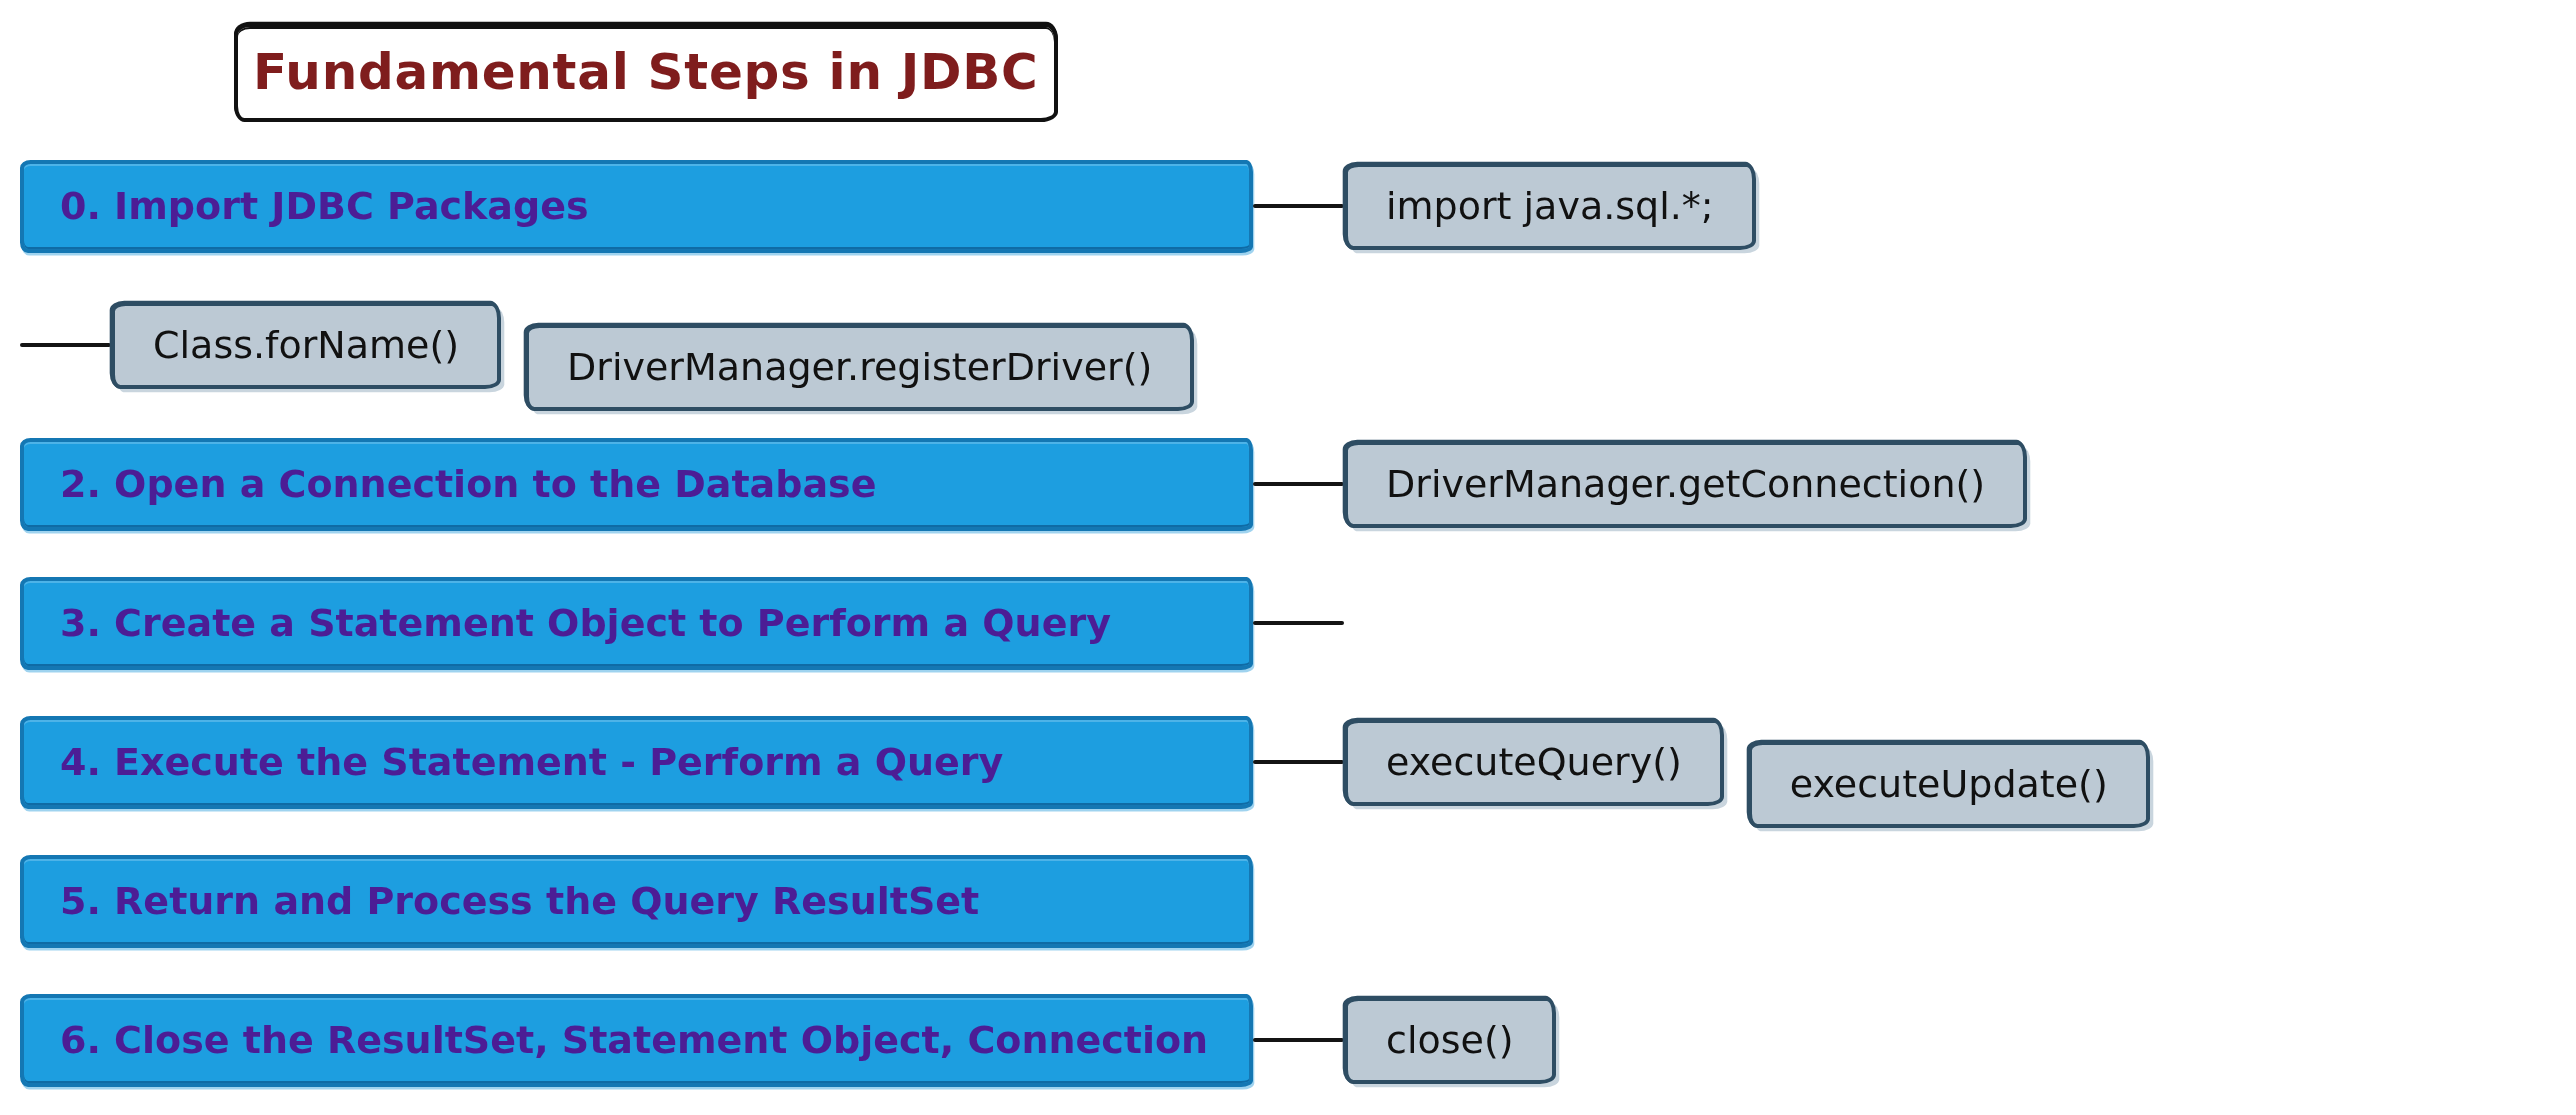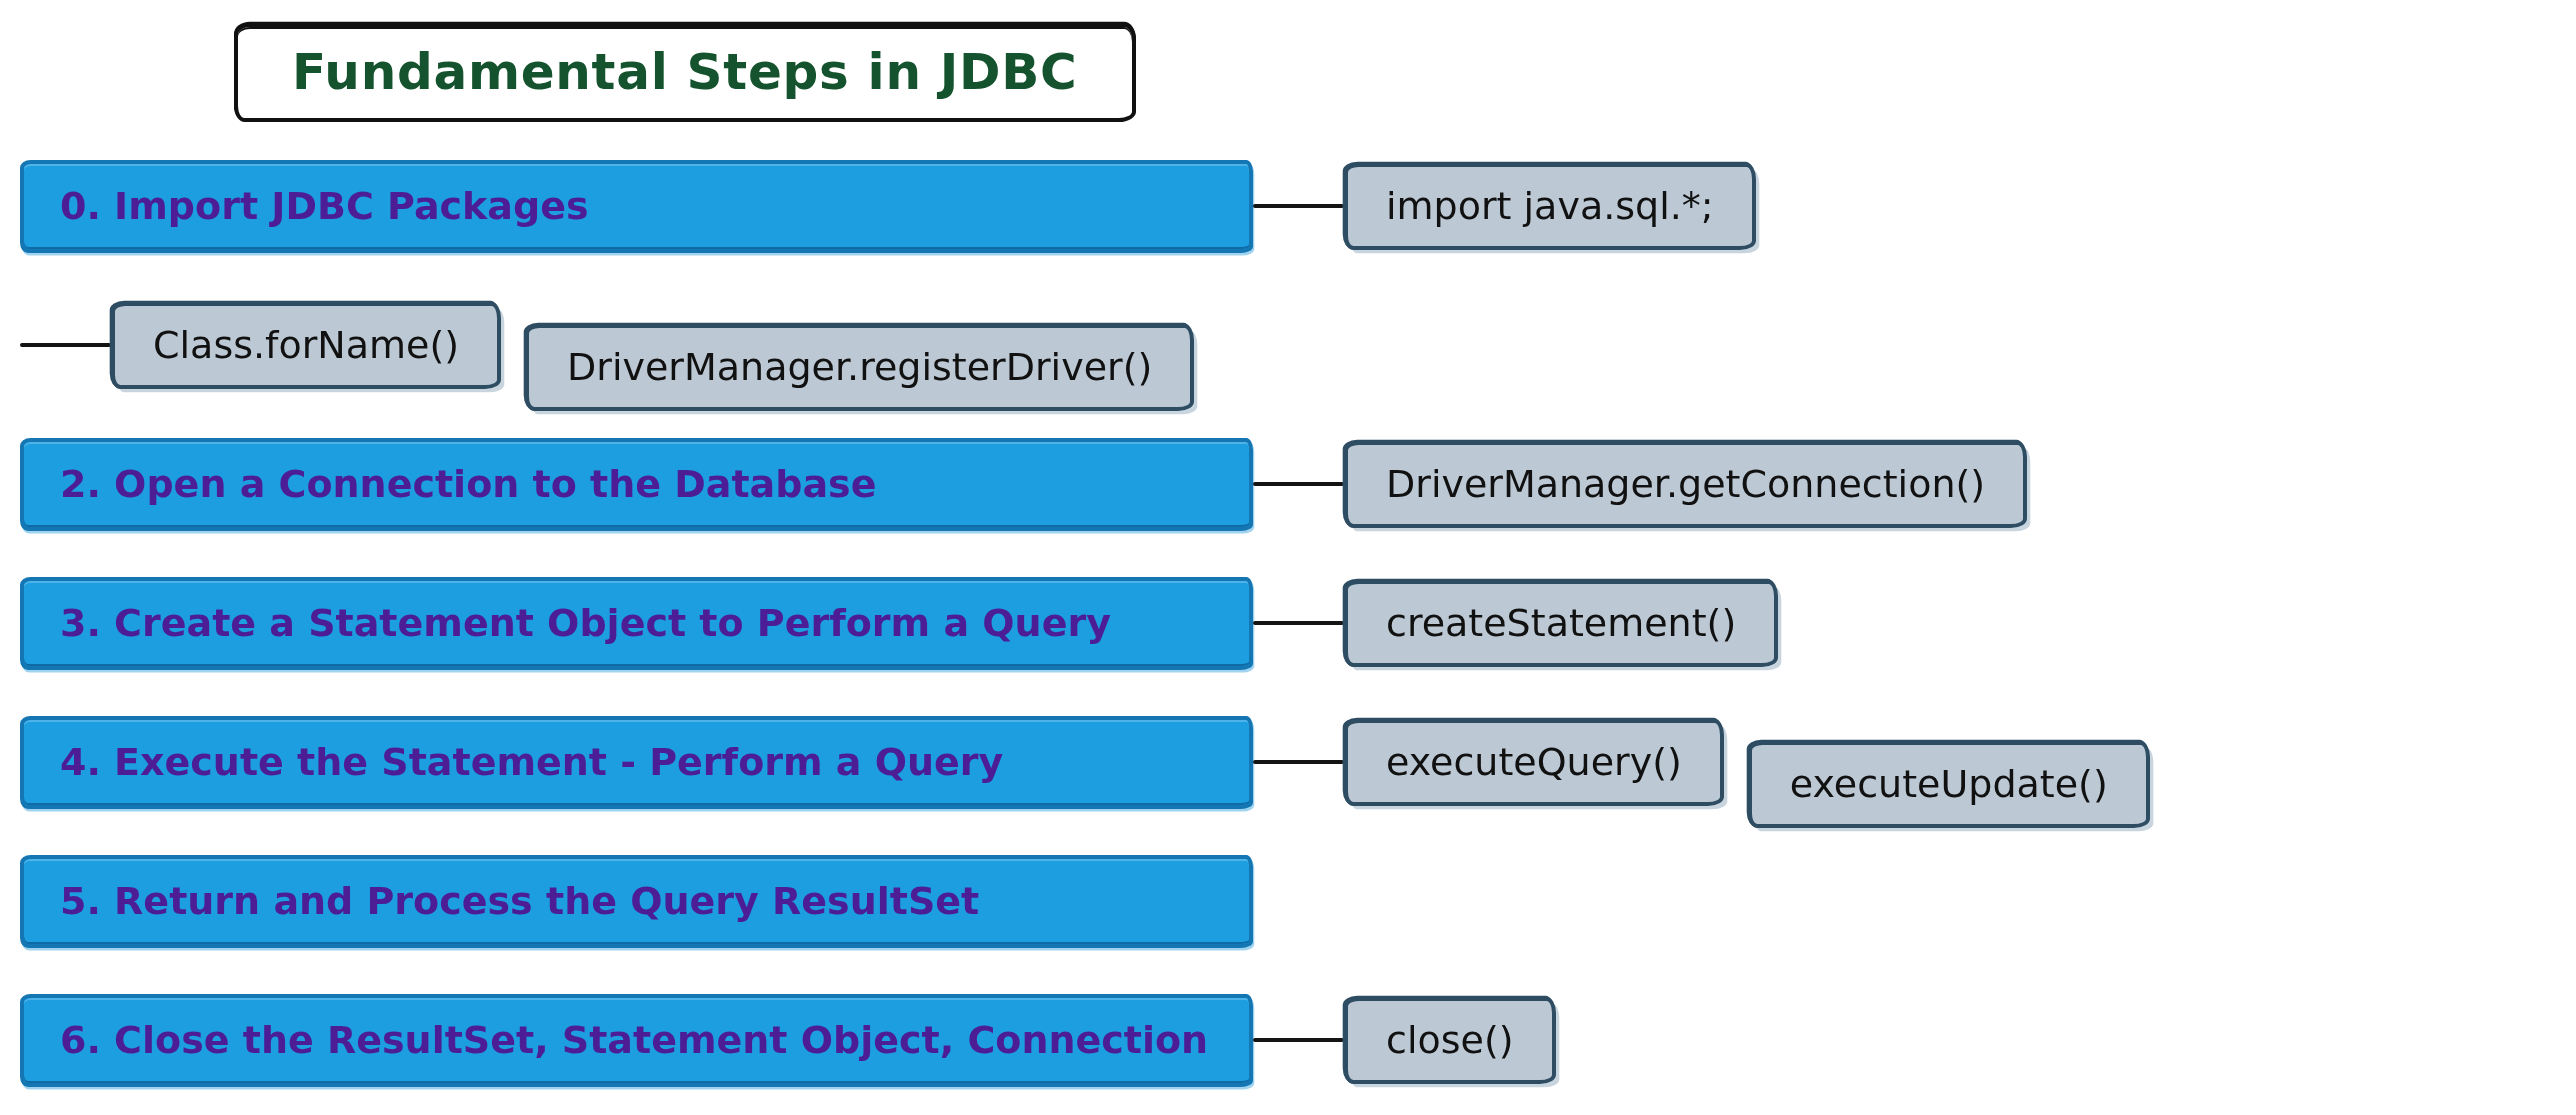--- a/index.html
+++ b/index.html
@@ -18,26 +18,26 @@
     background: #ffffff;
   }
   
   .title-box {
     display: inline-flex;
     align-items: center;
     justify-content: center;
     box-sizing: border-box;
     margin: 22.5px 0 0 234px;
     height: 99px;
-    padding: 0 54px;
+    padding: 0 15px;
     border: 4px solid #111111;
     border-radius: 16px 12px 17px 10.6px / 12px 17px 10.6px 16px;
     box-shadow: 0 2px 0 0 #111111 inset, 0 -1.3px 0 0 #111111;
     background: #ffffff;
-    color: #14532d;
+    color: #7f1d1d;
     font-size: 50px;
     font-weight: 600;
     letter-spacing: 0.7px;
     white-space: nowrap;
   }
   .rows {
     margin-top: 38px;
   }
   .row {
     display: flex;
@@ -131,23 +131,20 @@
       <div class="method-box">
         <span>DriverManager.getConnection()</span>
       </div>
     </div>
 
     <div class="row">
       <div class="step-box">
         <span>3. Create a Statement Object to Perform a Query</span>
       </div>
       <div class="connector"></div>
-      <div class="method-box">
-        <span>createStatement()</span>
-      </div>
     </div>
 
     <div class="row">
       <div class="step-box">
         <span>4. Execute the Statement - Perform a Query</span>
       </div>
       <div class="connector"></div>
       <div class="method-box">
         <span>executeQuery()</span>
       </div>

